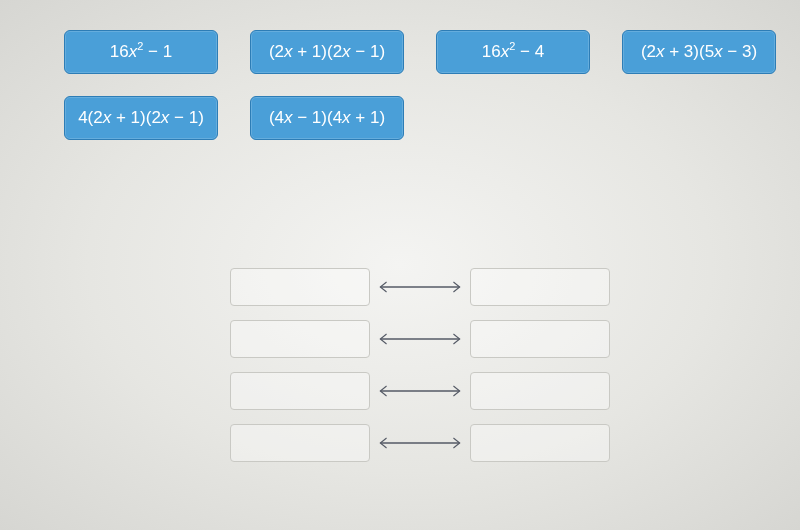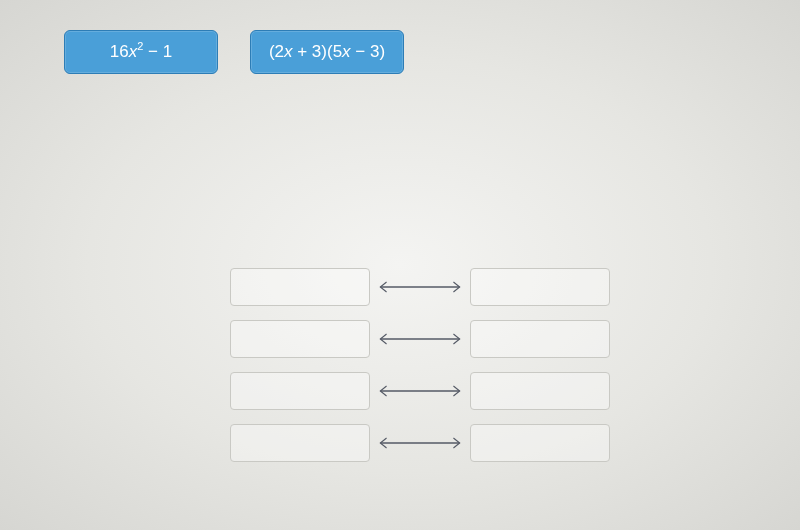--- a/index.html
+++ b/index.html
@@ -76,25 +76,37 @@
 </head>
 <body>
 
 <div class="tile-area">
 
   <div class="tile-row">
     <div class="tile">
       <span class="expr"><span>16</span><span class="x">x</span><sup>2</sup><span> − 1</span></span>
     </div>
     <div class="tile">
+      <span class="expr"><span>(2</span><span class="x">x</span><span> + 1)(2</span><span class="x">x</span><span> − 1)</span></span>
+    </div>
+    <div class="tile">
+      <span class="expr"><span>16</span><span class="x">x</span><sup>2</sup><span> − 4</span></span>
+    </div>
+    <div class="tile">
       <span class="expr"><span>(2</span><span class="x">x</span><span> + 3)(5</span><span class="x">x</span><span> − 3)</span></span>
     </div>
   </div>
 
   <div class="tile-row">
+    <div class="tile">
+      <span class="expr"><span>4(2</span><span class="x">x</span><span> + 1)(2</span><span class="x">x</span><span> − 1)</span></span>
+    </div>
+    <div class="tile">
+      <span class="expr"><span>(4</span><span class="x">x</span><span> − 1)(4</span><span class="x">x</span><span> + 1)</span></span>
+    </div>
   </div>
 
 
 </div>
 
 <div class="match-area">
   <div class="match-row">
     <div class="slot"></div>
     <div class="arrow">
       <svg viewBox="0 0 100 14" preserveAspectRatio="none">

